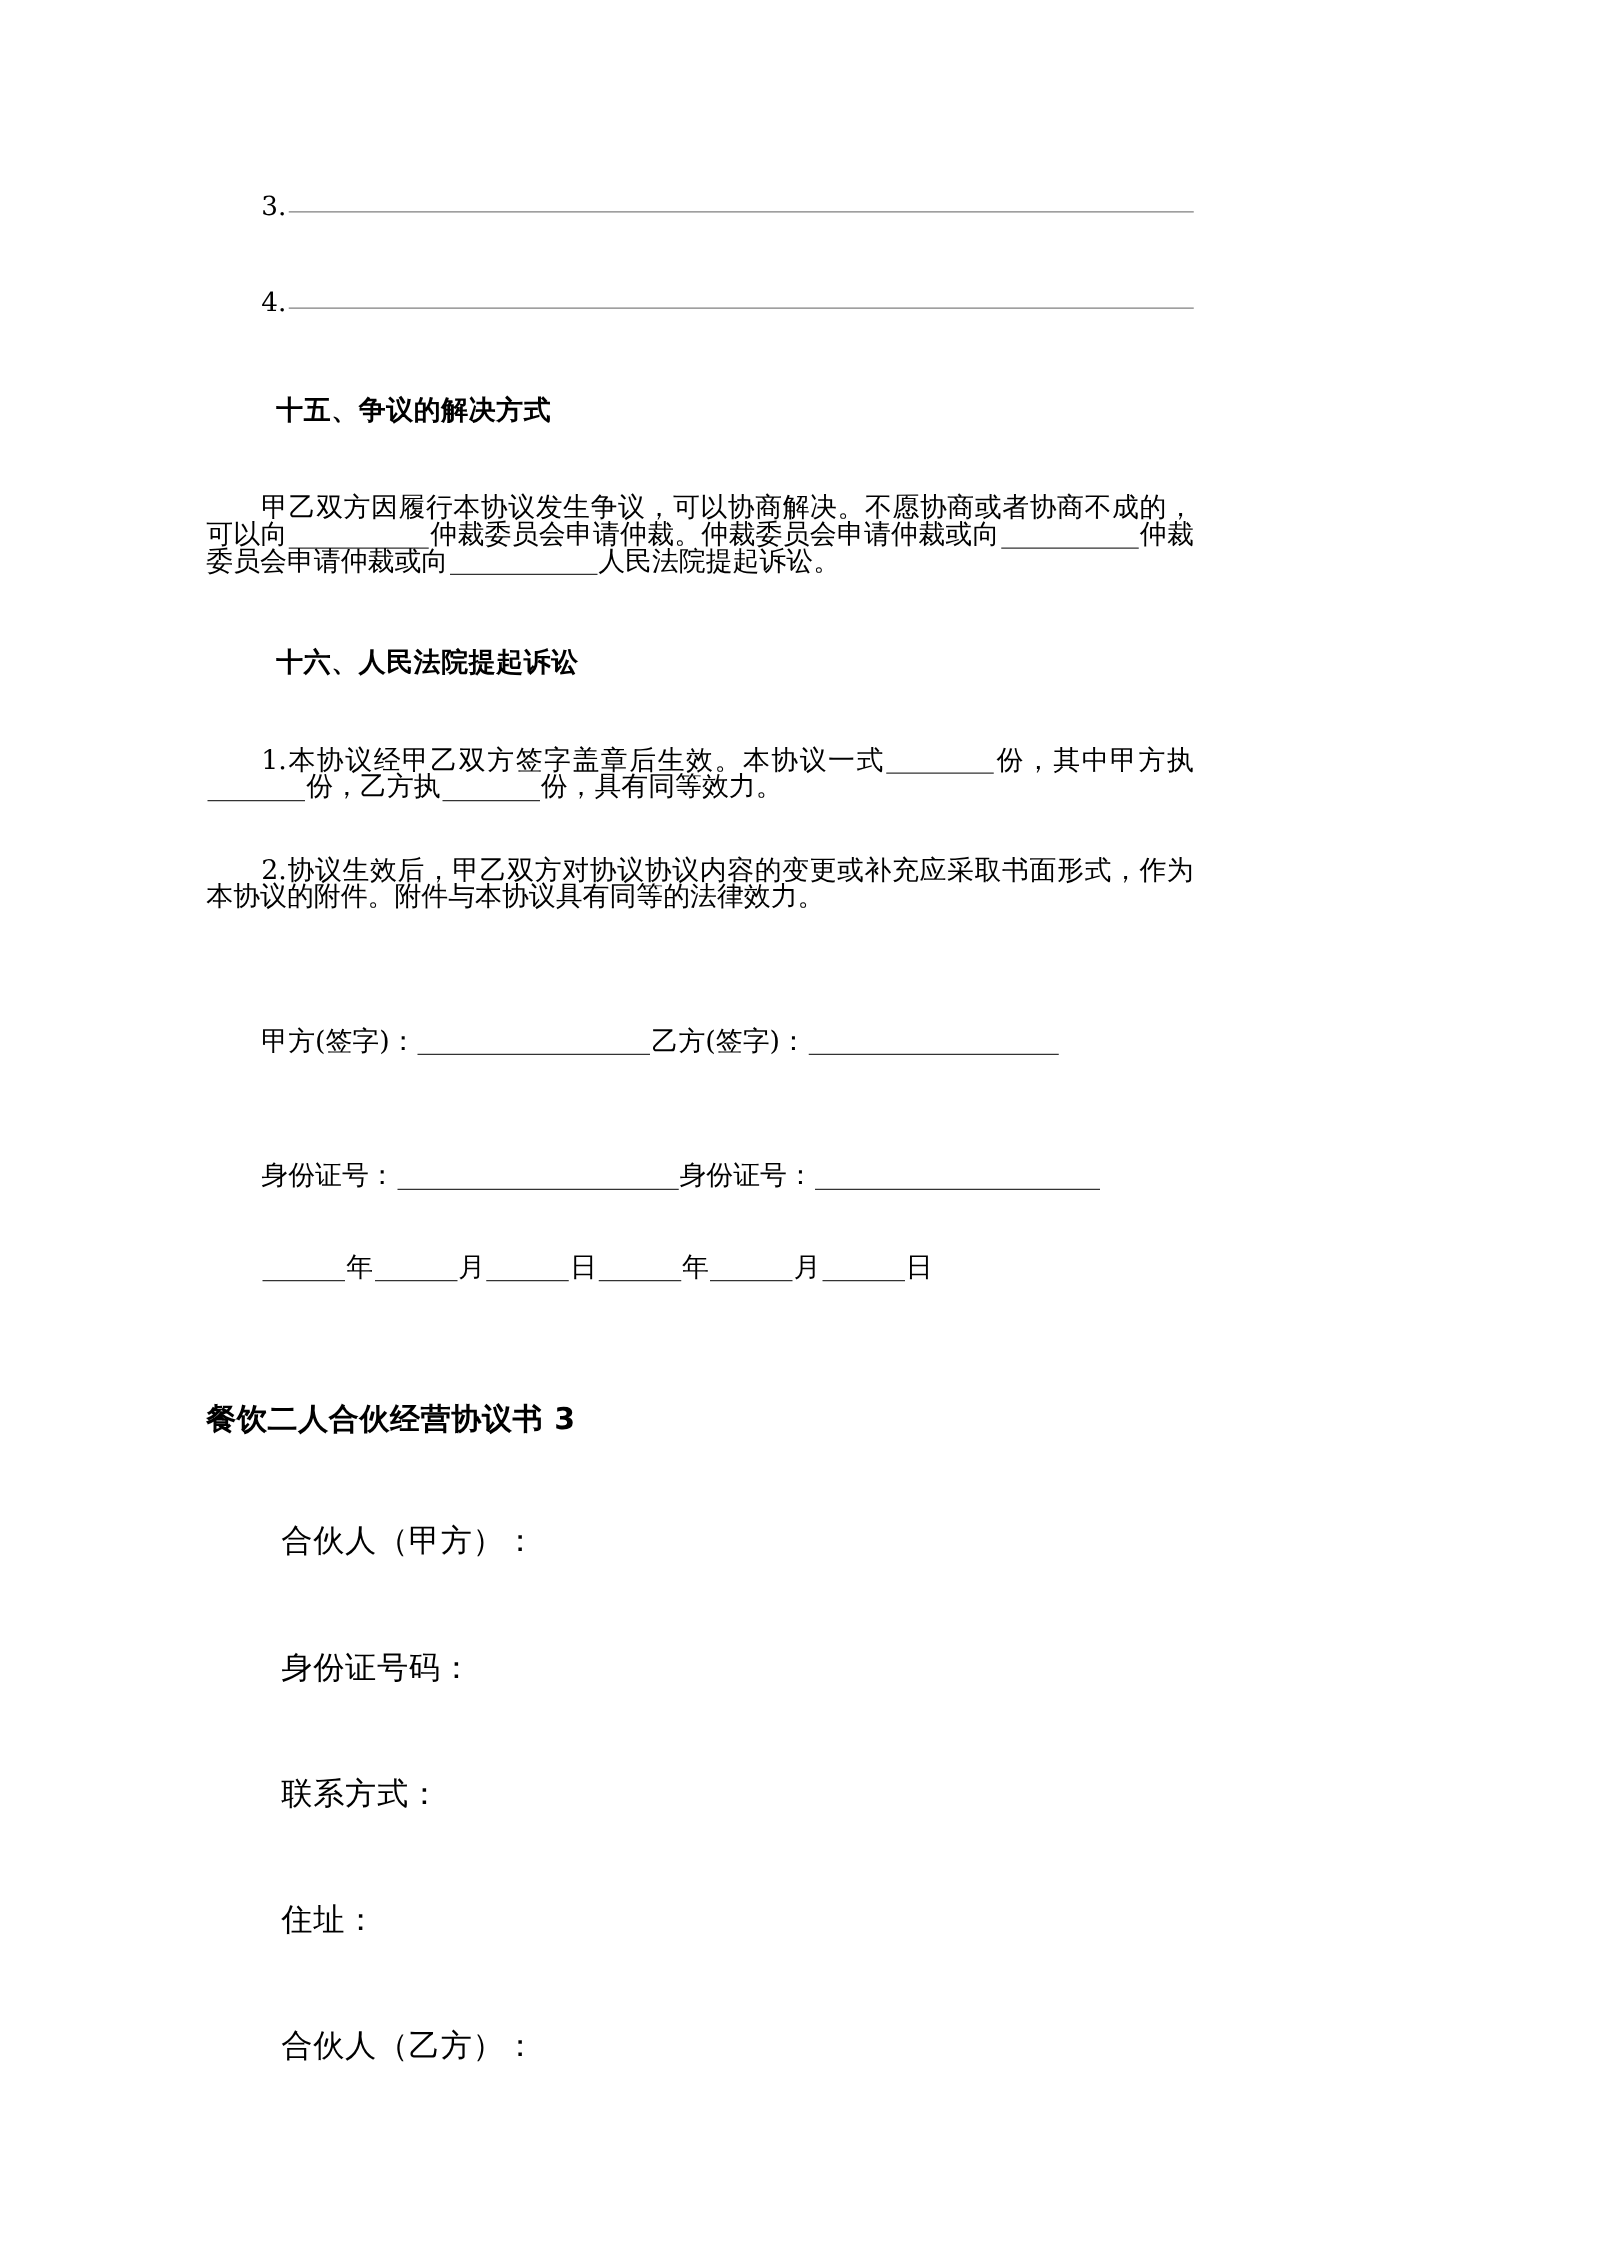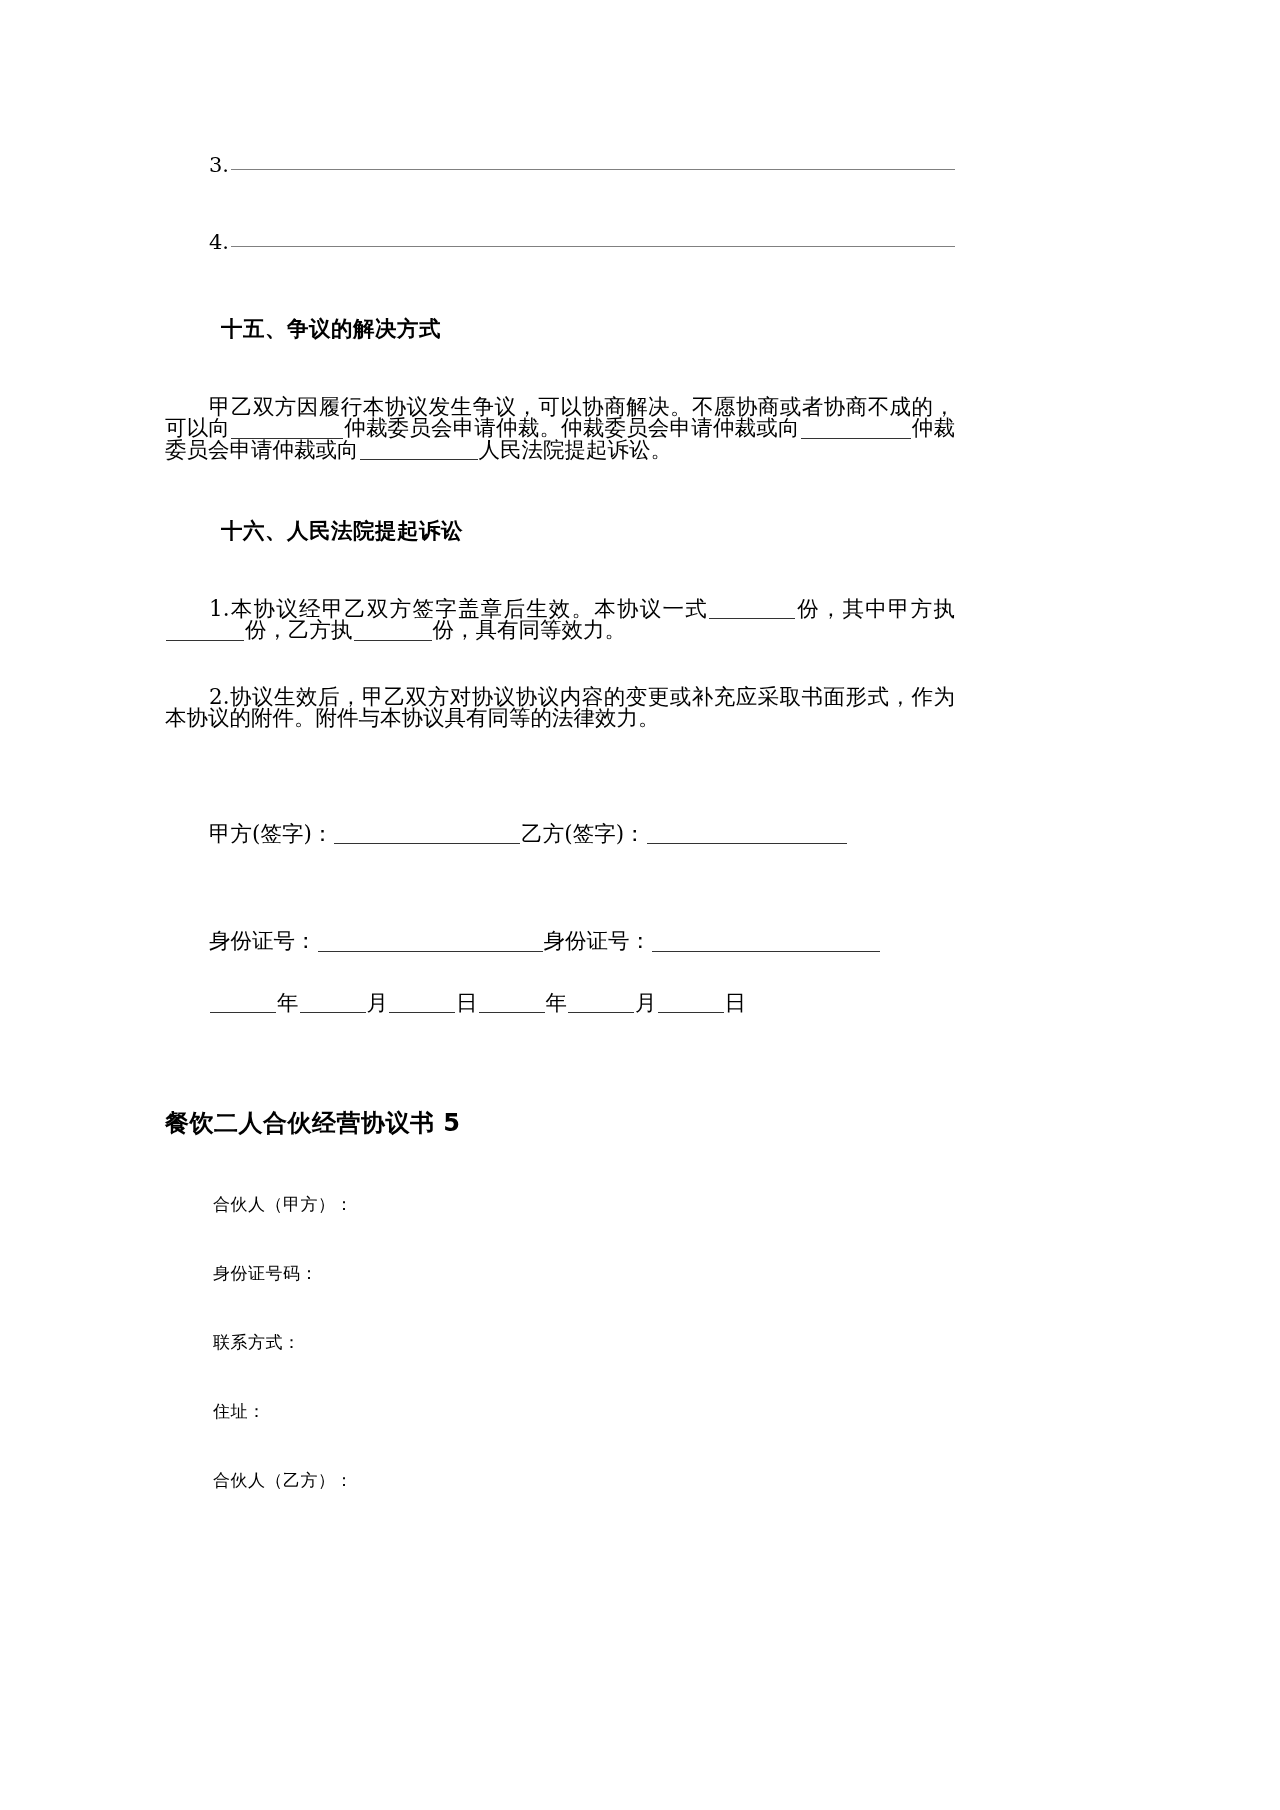--- a/index.html
+++ b/index.html
@@ -97,37 +97,38 @@
   .u-sig1 { width: 186px; }
   .u-sig2 { width: 200px; }
   .u-id1  { width: 225px; }
   .u-id2  { width: 228px; }
 
   .date-row {
     font-size: 21.5px;
     line-height: 1.0;
     padding-left: 44px;
     white-space: nowrap;
+    margin-top: 12px;
   }
   .u-date { width: 66px; }
 
   
   h1.doc-title {
     font-family: "DejaVu Sans", "Liberation Sans", sans-serif;
     font-weight: bold;
     font-size: 24px;
     margin: 0;
     padding-left: 0;
     line-height: 1.0;
     letter-spacing: 0.5px;
   }
   p.field-line {
-    font-size: 17px;
-    line-height: 1.0;
-    margin: 4px;
+    font-size: 25px;
+    line-height: 1.0;
+    margin: 16px;
     padding-left: 44px;
     letter-spacing: 0.5px;
   }
 </style>
 </head>
 <body>
 
 <div class="page">
   <div class="content">
 
@@ -172,21 +173,21 @@
     <div style="height:40px"></div>
 
     <div class="sig-row"><span class="lbl">身份证号：</span><span class="blank-u u-id1"></span><span class="lbl">身份证号：</span><span class="blank-u u-id2"></span></div>
 
     <div style="height:40px"></div>
 
     <div class="date-row"><span class="blank-u u-date"></span><span>年</span><span class="blank-u u-date"></span><span>月</span><span class="blank-u u-date"></span><span>日</span><span class="blank-u u-date"></span><span>年</span><span class="blank-u u-date"></span><span>月</span><span class="blank-u u-date"></span><span>日</span></div>
 
     <div style="height:98px"></div>
 
-    <h1 class="doc-title">餐饮二人合伙经营协议书 5</h1>
+    <h1 class="doc-title">餐饮二人合伙经营协议书 3</h1>
 
     <div style="height:57px"></div>
 
     <p class="field-line">合伙人（甲方）：</p>
 
     <div style="height:44px"></div>
 
     <p class="field-line">身份证号码：</p>
 
     <div style="height:44px"></div>

